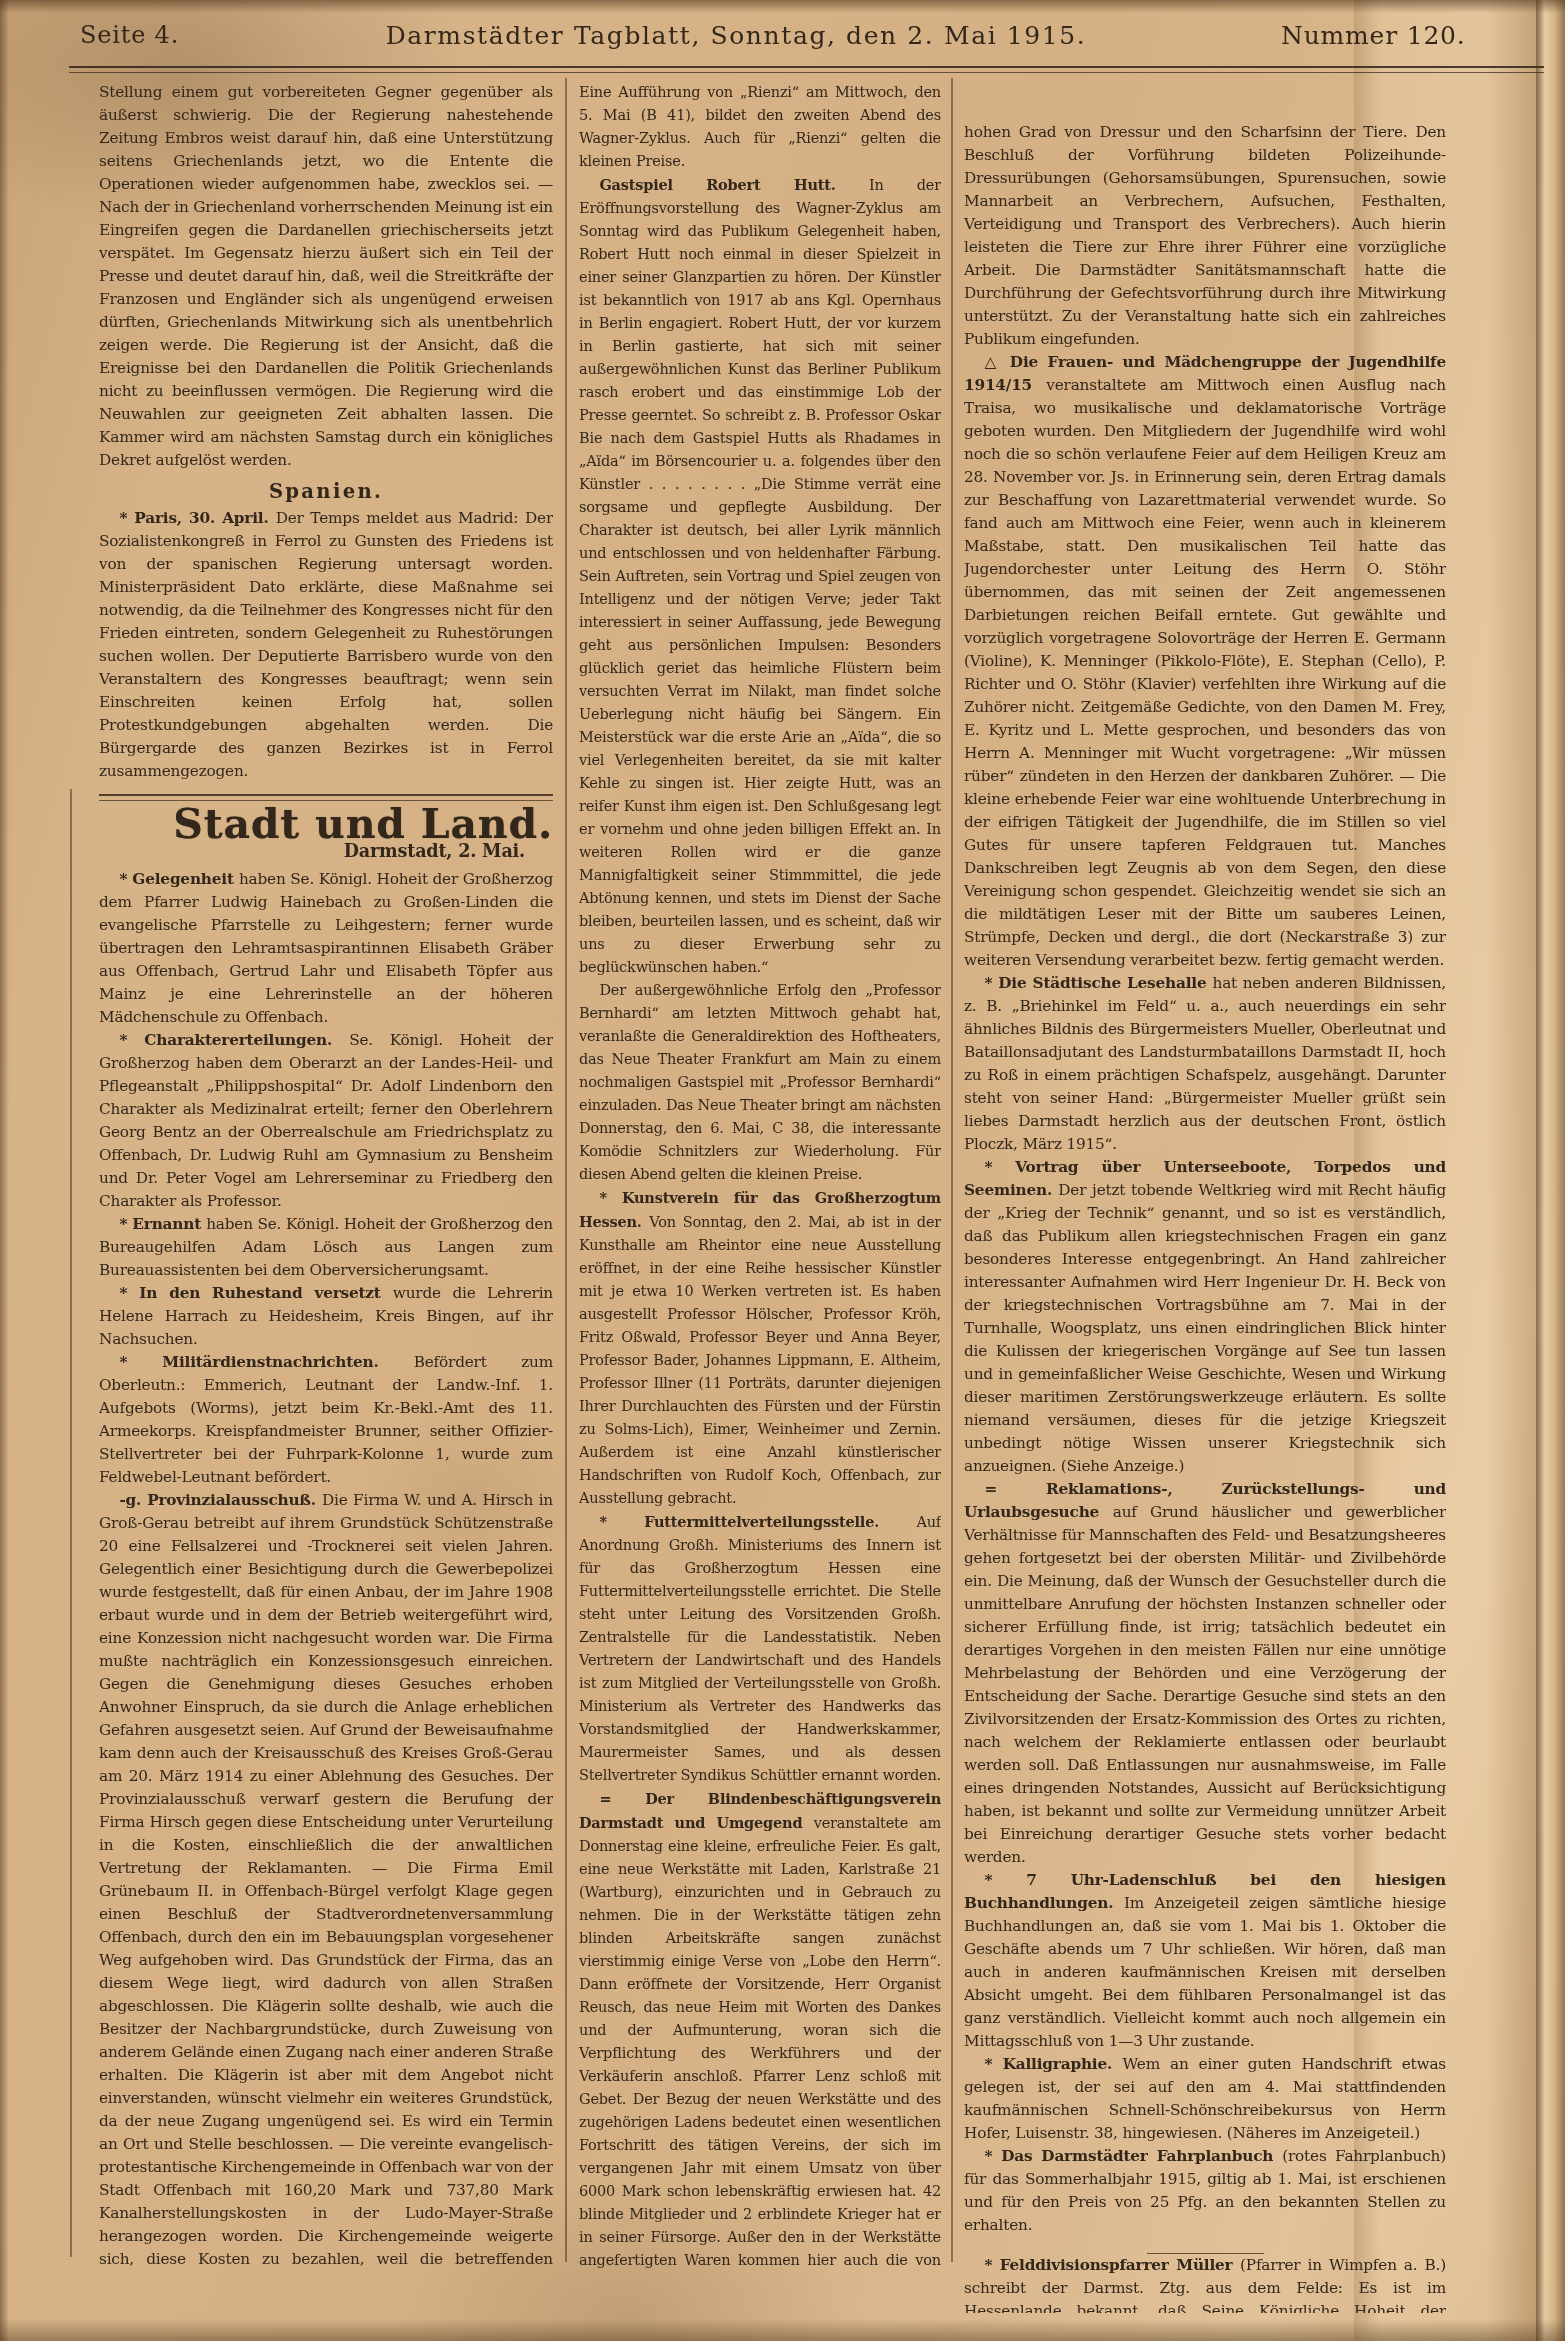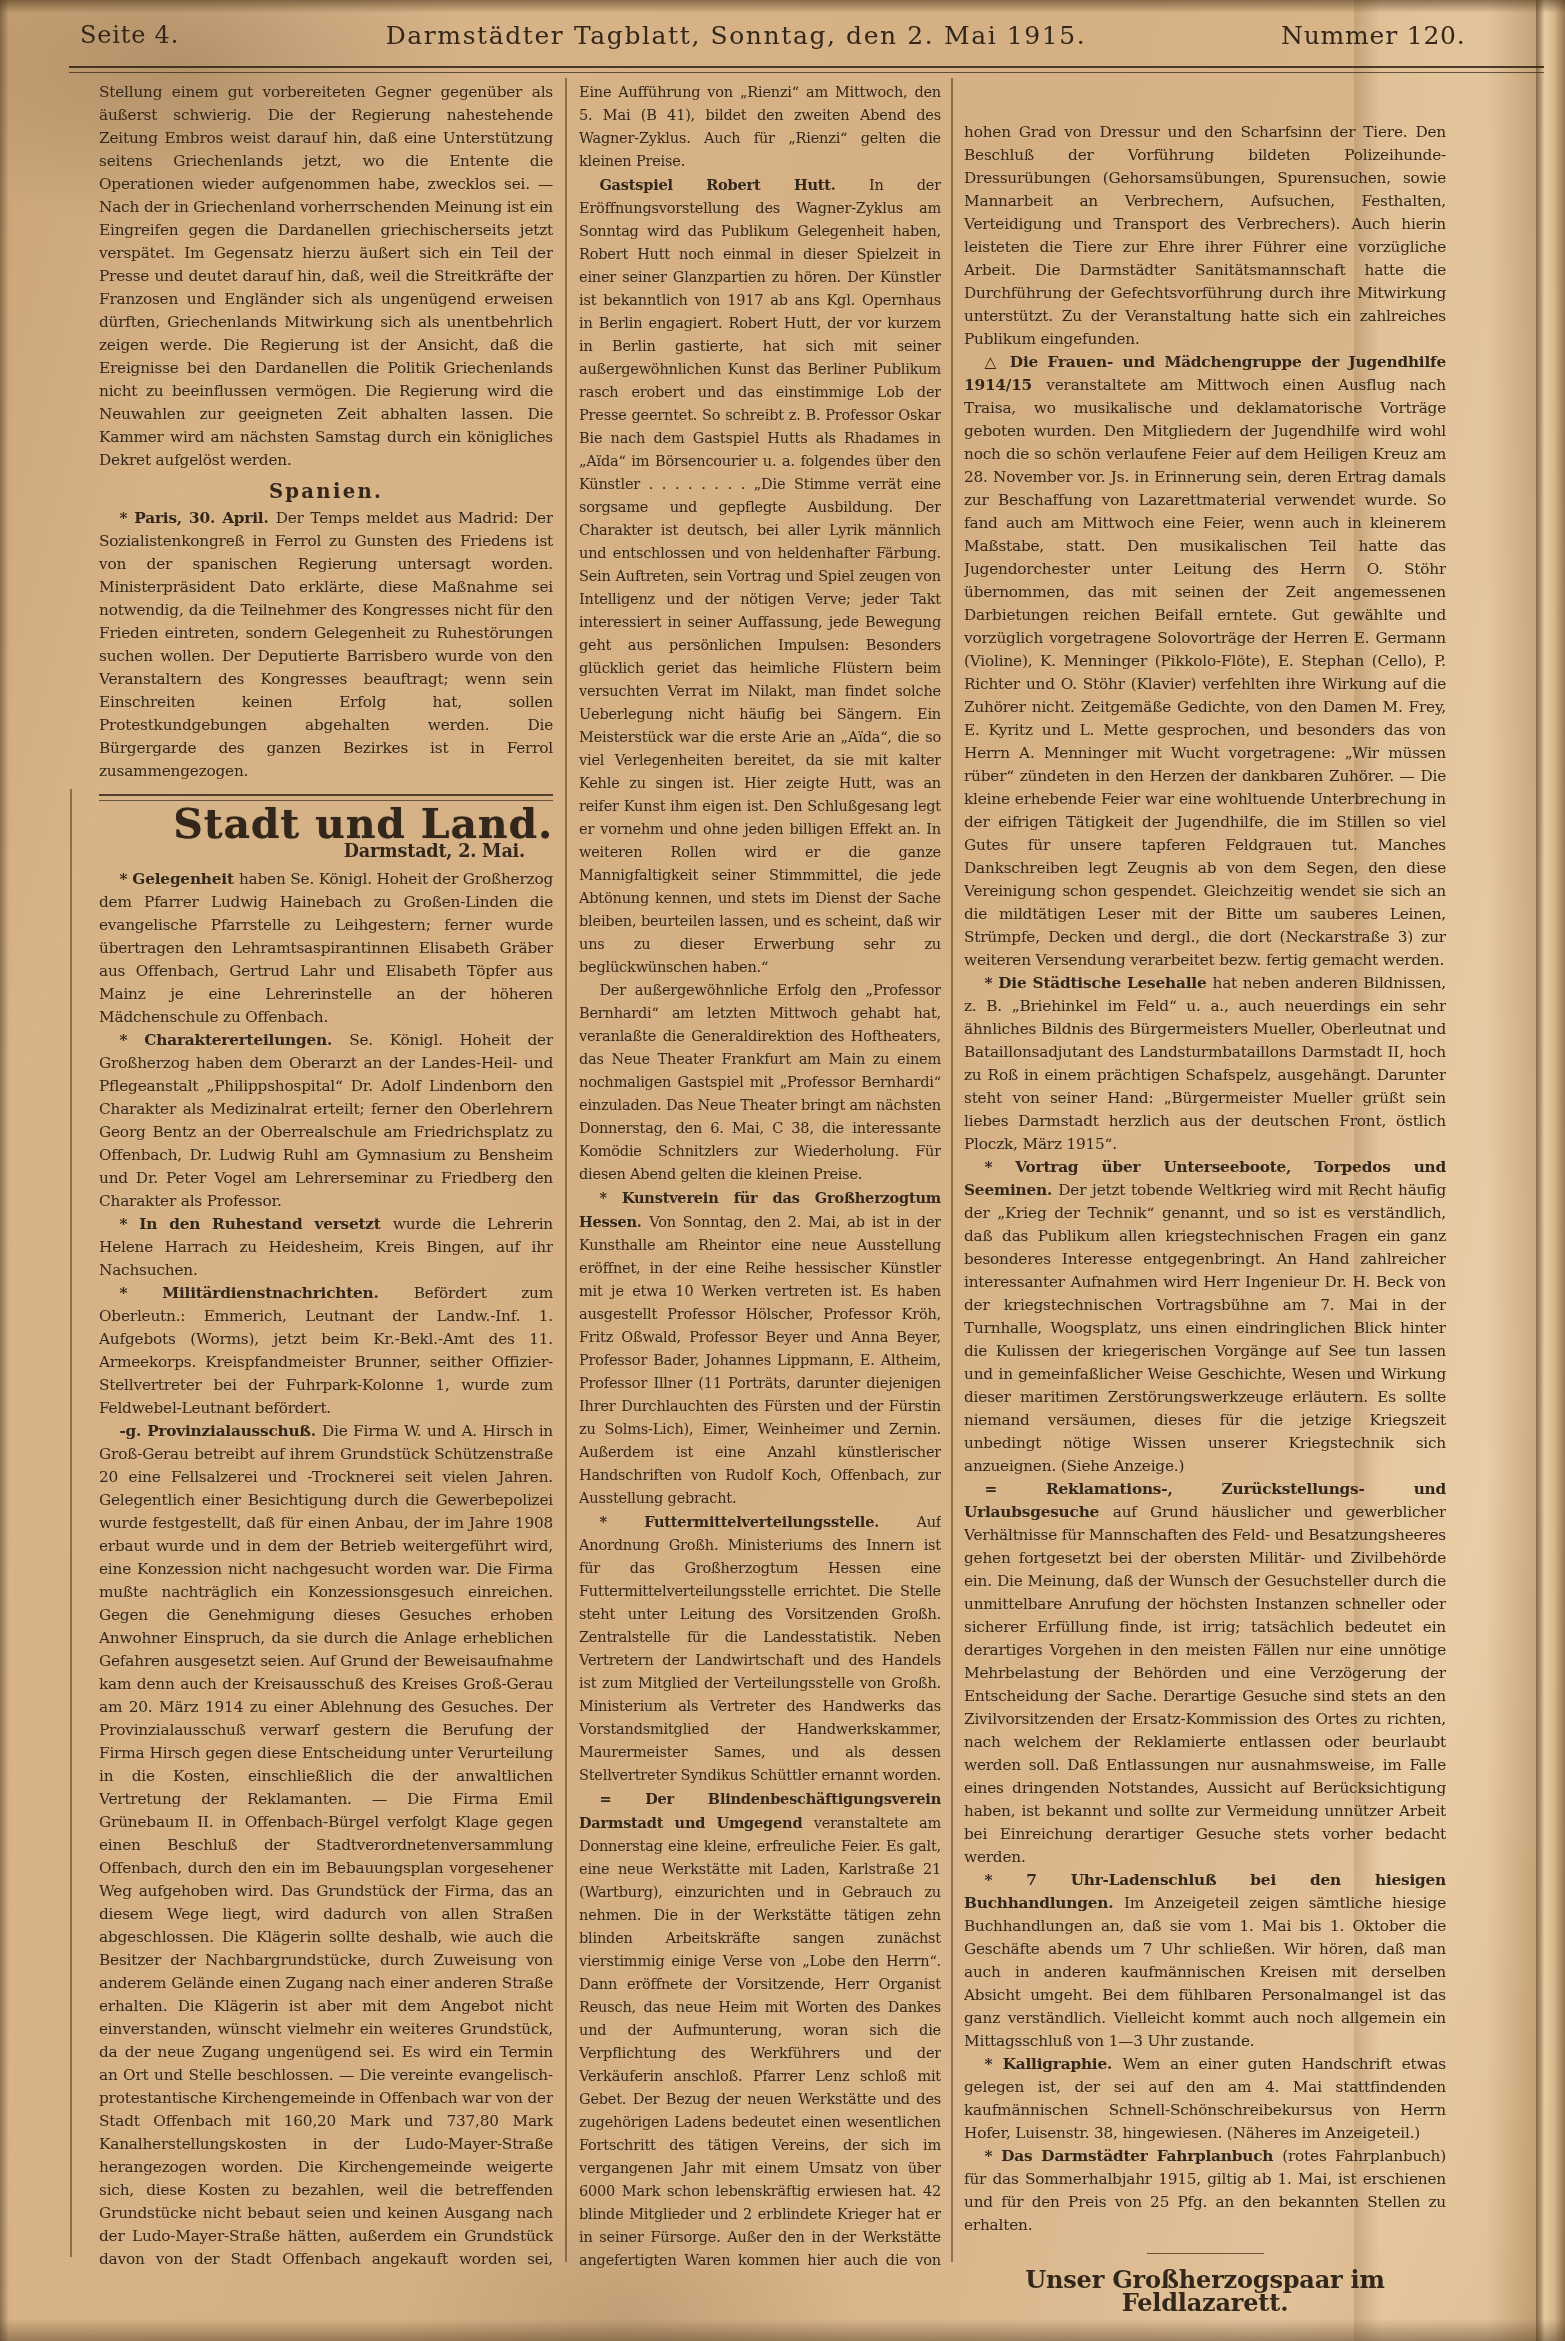--- a/index.html
+++ b/index.html
@@ -71,20 +71,21 @@
 
   <div class="col col1">
       <p class="para no-indent">Stellung einem gut vorbereiteten Gegner gegenüber als äußerst schwierig. Die der Regierung nahestehende Zeitung Embros weist darauf hin, daß eine Unterstützung seitens Griechenlands jetzt, wo die Entente die Operationen wieder aufgenommen habe, zwecklos sei. — Nach der in Griechenland vorherrschenden Meinung ist ein Eingreifen gegen die Dardanellen griechischerseits jetzt verspätet. Im Gegensatz hierzu äußert sich ein Teil der Presse und deutet darauf hin, daß, weil die Streitkräfte der Franzosen und Engländer sich als ungenügend erweisen dürften, Griechenlands Mitwirkung sich als unentbehrlich zeigen werde. Die Regierung ist der Ansicht, daß die Ereignisse bei den Dardanellen die Politik Griechenlands nicht zu beeinflussen vermögen. Die Regierung wird die Neuwahlen zur geeigneten Zeit abhalten lassen. Die Kammer wird am nächsten Samstag durch ein königliches Dekret aufgelöst werden.</p>
       <div class="h-small">Spanien.</div>
       <p class="para"><span class="lead">* Paris, 30. April. </span>Der Temps meldet aus Madrid: Der Sozialistenkongreß in Ferrol zu Gunsten des Friedens ist von der spanischen Regierung untersagt worden. Ministerpräsident Dato erklärte, diese Maßnahme sei notwendig, da die Teilnehmer des Kongresses nicht für den Frieden eintreten, sondern Gelegenheit zu Ruhestörungen suchen wollen. Der Deputierte Barrisbero wurde von den Veranstaltern des Kongresses beauftragt; wenn sein Einschreiten keinen Erfolg hat, sollen Protestkundgebungen abgehalten werden. Die Bürgergarde des ganzen Bezirkes ist in Ferrol zusammengezogen.</p>
       <div class="rule-double"></div>
       <div class="h-large">Stadt und Land.</div>
       <div class="dateline">Darmstadt, 2. Mai.</div>
       <p class="para"><span class="lead">* Gelegenheit </span>haben Se. Königl. Hoheit der Großherzog dem Pfarrer Ludwig Hainebach zu Großen-Linden die evangelische Pfarrstelle zu Leihgestern; ferner wurde übertragen den Lehramtsaspirantinnen Elisabeth Gräber aus Offenbach, Gertrud Lahr und Elisabeth Töpfer aus Mainz je eine Lehrerinstelle an der höheren Mädchenschule zu Offenbach.</p>
       <p class="para"><span class="lead">* Charaktererteilungen. </span>Se. Königl. Hoheit der Großherzog haben dem Oberarzt an der Landes-Heil- und Pflegeanstalt „Philippshospital“ Dr. Adolf Lindenborn den Charakter als Medizinalrat erteilt; ferner den Oberlehrern Georg Bentz an der Oberrealschule am Friedrichsplatz zu Offenbach, Dr. Ludwig Ruhl am Gymnasium zu Bensheim und Dr. Peter Vogel am Lehrerseminar zu Friedberg den Charakter als Professor.</p>
+      <p class="para"><span class="lead">* Ernannt </span>haben Se. Königl. Hoheit der Großherzog den Bureaugehilfen Adam Lösch aus Langen zum Bureauassistenten bei dem Oberversicherungsamt.</p>
       <p class="para"><span class="lead">* In den Ruhestand versetzt </span>wurde die Lehrerin Helene Harrach zu Heidesheim, Kreis Bingen, auf ihr Nachsuchen.</p>
       <p class="para"><span class="lead">* Militärdienstnachrichten. </span>Befördert zum Oberleutn.: Emmerich, Leutnant der Landw.-Inf. 1. Aufgebots (Worms), jetzt beim Kr.-Bekl.-Amt des 11. Armeekorps. Kreispfandmeister Brunner, seither Offizier-Stellvertreter bei der Fuhrpark-Kolonne 1, wurde zum Feldwebel-Leutnant befördert.</p>
       <p class="para"><span class="lead">-g. Provinzialausschuß. </span>Die Firma W. und A. Hirsch in Groß-Gerau betreibt auf ihrem Grundstück Schützenstraße 20 eine Fellsalzerei und -Trocknerei seit vielen Jahren. Gelegentlich einer Besichtigung durch die Gewerbepolizei wurde festgestellt, daß für einen Anbau, der im Jahre 1908 erbaut wurde und in dem der Betrieb weitergeführt wird, eine Konzession nicht nachgesucht worden war. Die Firma mußte nachträglich ein Konzessionsgesuch einreichen. Gegen die Genehmigung dieses Gesuches erhoben Anwohner Einspruch, da sie durch die Anlage erheblichen Gefahren ausgesetzt seien. Auf Grund der Beweisaufnahme kam denn auch der Kreisausschuß des Kreises Groß-Gerau am 20. März 1914 zu einer Ablehnung des Gesuches. Der Provinzialausschuß verwarf gestern die Berufung der Firma Hirsch gegen diese Entscheidung unter Verurteilung in die Kosten, einschließlich die der anwaltlichen Vertretung der Reklamanten. — Die Firma Emil Grünebaum II. in Offenbach-Bürgel verfolgt Klage gegen einen Beschluß der Stadtverordnetenversammlung Offenbach, durch den ein im Bebauungsplan vorgesehener Weg aufgehoben wird. Das Grundstück der Firma, das an diesem Wege liegt, wird dadurch von allen Straßen abgeschlossen. Die Klägerin sollte deshalb, wie auch die Besitzer der Nachbargrundstücke, durch Zuweisung von anderem Gelände einen Zugang nach einer anderen Straße erhalten. Die Klägerin ist aber mit dem Angebot nicht einverstanden, wünscht vielmehr ein weiteres Grundstück, da der neue Zugang ungenügend sei. Es wird ein Termin an Ort und Stelle beschlossen. — Die vereinte evangelisch-protestantische Kirchengemeinde in Offenbach war von der Stadt Offenbach mit 160,20 Mark und 737,80 Mark Kanalherstellungskosten in der Ludo-Mayer-Straße herangezogen worden. Die Kirchengemeinde weigerte sich, diese Kosten zu bezahlen, weil die betreffenden Grundstücke nicht bebaut seien und keinen Ausgang nach der Ludo-Mayer-Straße hätten, außerdem ein Grundstück davon von der Stadt Offenbach angekauft worden sei, nachdem der Kanal bereits ausgeführt gewesen sei, daher die Pflicht des Beitrags zu den Kanalkosten für dieses Grundstück die Stadt und nicht die Kirche treffe. Der Klage der Kirchengemeinde wurde stattgegeben und erkannt, daß die Anforderung der Stadt Offenbach unbegründet ist.</p>
     </div>
   <div class="col col2">
       <p class="para no-indent">Eine Aufführung von „Rienzi“ am Mittwoch, den 5. Mai (B 41), bildet den zweiten Abend des Wagner-Zyklus. Auch für „Rienzi“ gelten die kleinen Preise.</p>
       <p class="para"><span class="lead">Gastspiel Robert Hutt. </span>In der Eröffnungsvorstellung des Wagner-Zyklus am Sonntag wird das Publikum Gelegenheit haben, Robert Hutt noch einmal in dieser Spielzeit in einer seiner Glanzpartien zu hören. Der Künstler ist bekanntlich von 1917 ab ans Kgl. Opernhaus in Berlin engagiert. Robert Hutt, der vor kurzem in Berlin gastierte, hat sich mit seiner außergewöhnlichen Kunst das Berliner Publikum rasch erobert und das einstimmige Lob der Presse geerntet. So schreibt z. B. Professor Oskar Bie nach dem Gastspiel Hutts als Rhadames in „Aïda“ im Börsencourier u. a. folgendes über den Künstler . . . . . . . . „Die Stimme verrät eine sorgsame und gepflegte Ausbildung. Der Charakter ist deutsch, bei aller Lyrik männlich und entschlossen und von heldenhafter Färbung. Sein Auftreten, sein Vortrag und Spiel zeugen von Intelligenz und der nötigen Verve; jeder Takt interessiert in seiner Auffassung, jede Bewegung geht aus persönlichen Impulsen: Besonders glücklich geriet das heimliche Flüstern beim versuchten Verrat im Nilakt, man findet solche Ueberlegung nicht häufig bei Sängern. Ein Meisterstück war die erste Arie an „Aïda“, die so viel Verlegenheiten bereitet, da sie mit kalter Kehle zu singen ist. Hier zeigte Hutt, was an reifer Kunst ihm eigen ist. Den Schlußgesang legt er vornehm und ohne jeden billigen Effekt an. In weiteren Rollen wird er die ganze Mannigfaltigkeit seiner Stimmmittel, die jede Abtönung kennen, und stets im Dienst der Sache bleiben, beurteilen lassen, und es scheint, daß wir uns zu dieser Erwerbung sehr zu beglückwünschen haben.“</p>
       <p class="para">Der außergewöhnliche Erfolg den „Professor Bernhardi“ am letzten Mittwoch gehabt hat, veranlaßte die Generaldirektion des Hoftheaters, das Neue Theater Frankfurt am Main zu einem nochmaligen Gastspiel mit „Professor Bernhardi“ einzuladen. Das Neue Theater bringt am nächsten Donnerstag, den 6. Mai, C 38, die interessante Komödie Schnitzlers zur Wiederholung. Für diesen Abend gelten die kleinen Preise.</p>
       <p class="para"><span class="lead">* Kunstverein für das Großherzogtum Hessen. </span>Von Sonntag, den 2. Mai, ab ist in der Kunsthalle am Rheintor eine neue Ausstellung eröffnet, in der eine Reihe hessischer Künstler mit je etwa 10 Werken vertreten ist. Es haben ausgestellt Professor Hölscher, Professor Kröh, Fritz Oßwald, Professor Beyer und Anna Beyer, Professor Bader, Johannes Lippmann, E. Altheim, Professor Illner (11 Porträts, darunter diejenigen Ihrer Durchlauchten des Fürsten und der Fürstin zu Solms-Lich), Eimer, Weinheimer und Zernin. Außerdem ist eine Anzahl künstlerischer Handschriften von Rudolf Koch, Offenbach, zur Ausstellung gebracht.</p>
       <p class="para"><span class="lead">* Futtermittelverteilungsstelle. </span>Auf Anordnung Großh. Ministeriums des Innern ist für das Großherzogtum Hessen eine Futtermittelverteilungsstelle errichtet. Die Stelle steht unter Leitung des Vorsitzenden Großh. Zentralstelle für die Landesstatistik. Neben Vertretern der Landwirtschaft und des Handels ist zum Mitglied der Verteilungsstelle von Großh. Ministerium als Vertreter des Handwerks das Vorstandsmitglied der Handwerkskammer, Maurermeister Sames, und als dessen Stellvertreter Syndikus Schüttler ernannt worden.</p>
@@ -93,17 +94,16 @@
   <div class="col col3">
       <p class="para no-indent">hohen Grad von Dressur und den Scharfsinn der Tiere. Den Beschluß der Vorführung bildeten Polizeihunde-Dressurübungen (Gehorsamsübungen, Spurensuchen, sowie Mannarbeit an Verbrechern, Aufsuchen, Festhalten, Verteidigung und Transport des Verbrechers). Auch hierin leisteten die Tiere zur Ehre ihrer Führer eine vorzügliche Arbeit. Die Darmstädter Sanitätsmannschaft hatte die Durchführung der Gefechtsvorführung durch ihre Mitwirkung unterstützt. Zu der Veranstaltung hatte sich ein zahlreiches Publikum eingefunden.</p>
       <p class="para"><span class="lead">△ Die Frauen- und Mädchengruppe der Jugendhilfe 1914/15 </span>veranstaltete am Mittwoch einen Ausflug nach Traisa, wo musikalische und deklamatorische Vorträge geboten wurden. Den Mitgliedern der Jugendhilfe wird wohl noch die so schön verlaufene Feier auf dem Heiligen Kreuz am 28. November vor. Js. in Erinnerung sein, deren Ertrag damals zur Beschaffung von Lazarettmaterial verwendet wurde. So fand auch am Mittwoch eine Feier, wenn auch in kleinerem Maßstabe, statt. Den musikalischen Teil hatte das Jugendorchester unter Leitung des Herrn O. Stöhr übernommen, das mit seinen der Zeit angemessenen Darbietungen reichen Beifall erntete. Gut gewählte und vorzüglich vorgetragene Solovorträge der Herren E. Germann (Violine), K. Menninger (Pikkolo-Flöte), E. Stephan (Cello), P. Richter und O. Stöhr (Klavier) verfehlten ihre Wirkung auf die Zuhörer nicht. Zeitgemäße Gedichte, von den Damen M. Frey, E. Kyritz und L. Mette gesprochen, und besonders das von Herrn A. Menninger mit Wucht vorgetragene: „Wir müssen rüber“ zündeten in den Herzen der dankbaren Zuhörer. — Die kleine erhebende Feier war eine wohltuende Unterbrechung in der eifrigen Tätigkeit der Jugendhilfe, die im Stillen so viel Gutes für unsere tapferen Feldgrauen tut. Manches Dankschreiben legt Zeugnis ab von dem Segen, den diese Vereinigung schon gespendet. Gleichzeitig wendet sie sich an die mildtätigen Leser mit der Bitte um sauberes Leinen, Strümpfe, Decken und dergl., die dort (Neckarstraße 3) zur weiteren Versendung verarbeitet bezw. fertig gemacht werden.</p>
       <p class="para"><span class="lead">* Die Städtische Lesehalle </span>hat neben anderen Bildnissen, z. B. „Briehinkel im Feld“ u. a., auch neuerdings ein sehr ähnliches Bildnis des Bürgermeisters Mueller, Oberleutnat und Bataillonsadjutant des Landsturmbataillons Darmstadt II, hoch zu Roß in einem prächtigen Schafspelz, ausgehängt. Darunter steht von seiner Hand: „Bürgermeister Mueller grüßt sein liebes Darmstadt herzlich aus der deutschen Front, östlich Ploczk, März 1915“.</p>
       <p class="para"><span class="lead">* Vortrag über Unterseeboote, Torpedos und Seeminen. </span>Der jetzt tobende Weltkrieg wird mit Recht häufig der „Krieg der Technik“ genannt, und so ist es verständlich, daß das Publikum allen kriegstechnischen Fragen ein ganz besonderes Interesse entgegenbringt. An Hand zahlreicher interessanter Aufnahmen wird Herr Ingenieur Dr. H. Beck von der kriegstechnischen Vortragsbühne am 7. Mai in der Turnhalle, Woogsplatz, uns einen eindringlichen Blick hinter die Kulissen der kriegerischen Vorgänge auf See tun lassen und in gemeinfaßlicher Weise Geschichte, Wesen und Wirkung dieser maritimen Zerstörungswerkzeuge erläutern. Es sollte niemand versäumen, dieses für die jetzige Kriegszeit unbedingt nötige Wissen unserer Kriegstechnik sich anzueignen. (Siehe Anzeige.)</p>
       <p class="para"><span class="lead">= Reklamations-, Zurückstellungs- und Urlaubsgesuche </span>auf Grund häuslicher und gewerblicher Verhältnisse für Mannschaften des Feld- und Besatzungsheeres gehen fortgesetzt bei der obersten Militär- und Zivilbehörde ein. Die Meinung, daß der Wunsch der Gesuchsteller durch die unmittelbare Anrufung der höchsten Instanzen schneller oder sicherer Erfüllung finde, ist irrig; tatsächlich bedeutet ein derartiges Vorgehen in den meisten Fällen nur eine unnötige Mehrbelastung der Behörden und eine Verzögerung der Entscheidung der Sache. Derartige Gesuche sind stets an den Zivilvorsitzenden der Ersatz-Kommission des Ortes zu richten, nach welchem der Reklamierte entlassen oder beurlaubt werden soll. Daß Entlassungen nur ausnahmsweise, im Falle eines dringenden Notstandes, Aussicht auf Berücksichtigung haben, ist bekannt und sollte zur Vermeidung unnützer Arbeit bei Einreichung derartiger Gesuche stets vorher bedacht werden.</p>
       <p class="para"><span class="lead">* 7 Uhr-Ladenschluß bei den hiesigen Buchhandlungen. </span>Im Anzeigeteil zeigen sämtliche hiesige Buchhandlungen an, daß sie vom 1. Mai bis 1. Oktober die Geschäfte abends um 7 Uhr schließen. Wir hören, daß man auch in anderen kaufmännischen Kreisen mit derselben Absicht umgeht. Bei dem fühlbaren Personalmangel ist das ganz verständlich. Vielleicht kommt auch noch allgemein ein Mittagsschluß von 1—3 Uhr zustande.</p>
       <p class="para"><span class="lead">* Kalligraphie. </span>Wem an einer guten Handschrift etwas gelegen ist, der sei auf den am 4. Mai stattfindenden kaufmännischen Schnell-Schönschreibekursus von Herrn Hofer, Luisenstr. 38, hingewiesen. (Näheres im Anzeigeteil.)</p>
       <p class="para"><span class="lead">* Das Darmstädter Fahrplanbuch </span>(rotes Fahrplanbuch) für das Sommerhalbjahr 1915, giltig ab 1. Mai, ist erschienen und für den Preis von 25 Pfg. an den bekannten Stellen zu erhalten.</p>
       <div class="rule-short"></div>
-      <div class="h-medium">Unser Großherzogspaar im Feldlazarett.</div>
       <p class="para"><span class="lead">* Felddivisionspfarrer Müller </span>(Pfarrer in Wimpfen a. B.) schreibt der Darmst. Ztg. aus dem Felde: Es ist im Hessenlande bekannt, daß Seine Königliche Hoheit der Großherzog wiederholt bei seinen hessischen Truppen im Felde weilte. Gegen Ende März war auch die Großherzogin in Schwesterntracht bei uns. Wie die hohe Frau in der Heimat rastlos tätig ist im Dienste der Kriegsfürsorge und allen Zweigen der Fürsorge nachgeht, so lernte sie nunmehr auch die Pflege der Verwundeten im Felde aus eigener Anschauung kennen. Sie besuchte die Feldlazarette des Korps, die augenblicklich sämtlich in Tätigkeit sind. Die Feldlazarette sind in den Dörfern nahe der Front oder in Städten und größeren Ortschaften untergebracht, wo den Verwundeten die „erste stationäre Behandlung“ zuteil wird. Das Feldlazarett ist möglichst nahe an die fechtende Truppe herangebracht, damit die an der Front Verwundeten schnell in geordnete ärztliche Pflege kommen. Bei dem jetzigen Stellungskriege sind die Lazarette in Städten und größeren Ortschaften, die auch für die Truppenquartiere nötig sind, untergebracht. Zur Zeit des Besuches der hohen Frau waren die Lazarette nur mäßig belegt, sodaß die kranken und verwundeten Kameraden gut untergebracht sind. Ein solches Feldlazarett lernte die</p>
     </div>
 </div>
 
 
 </body></html>

